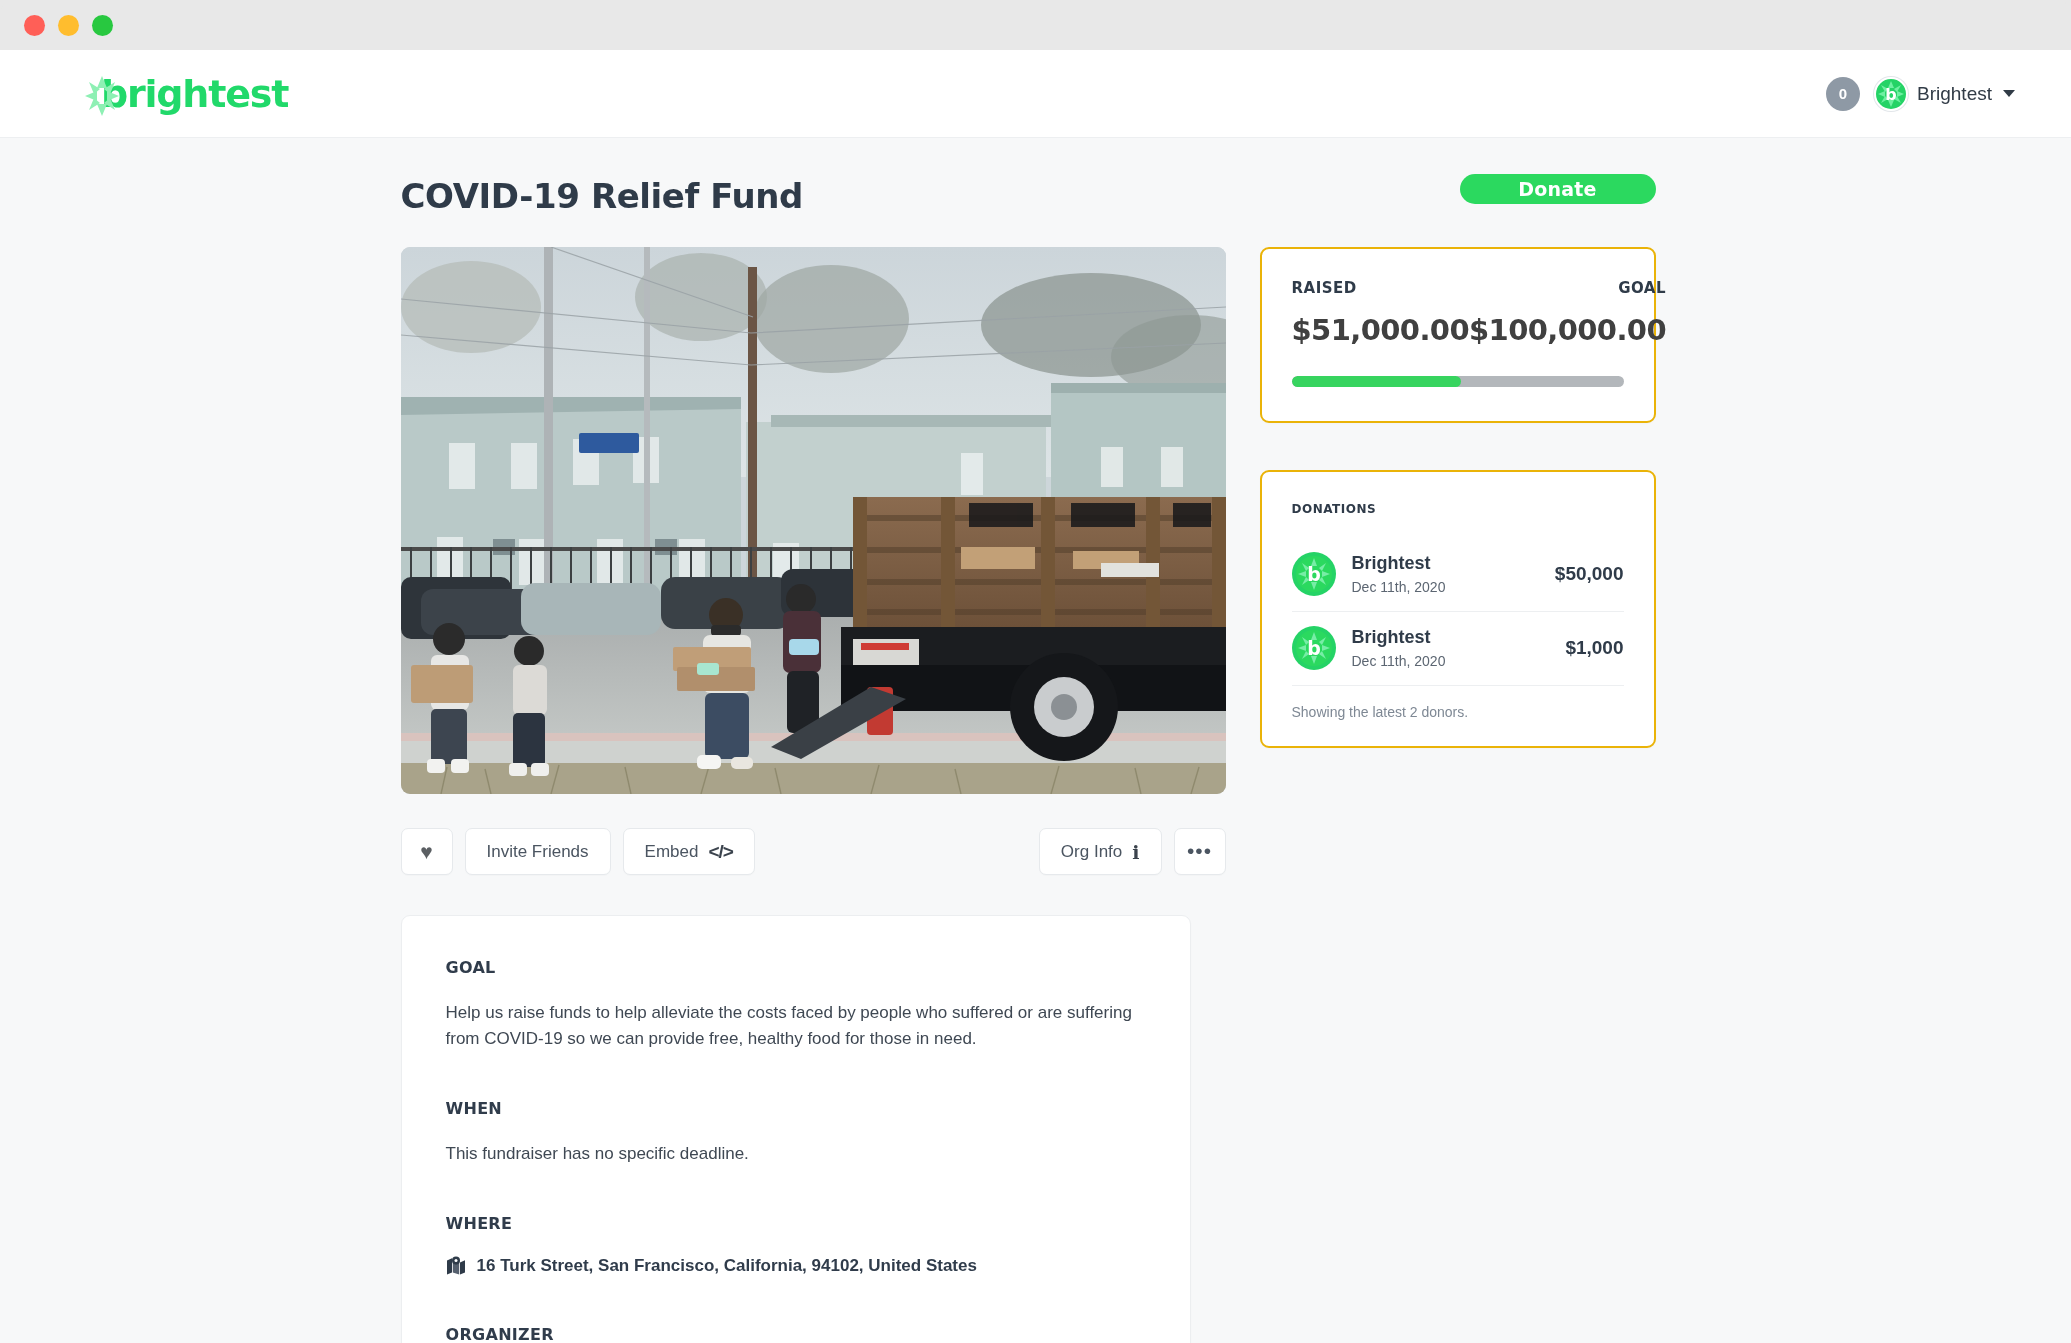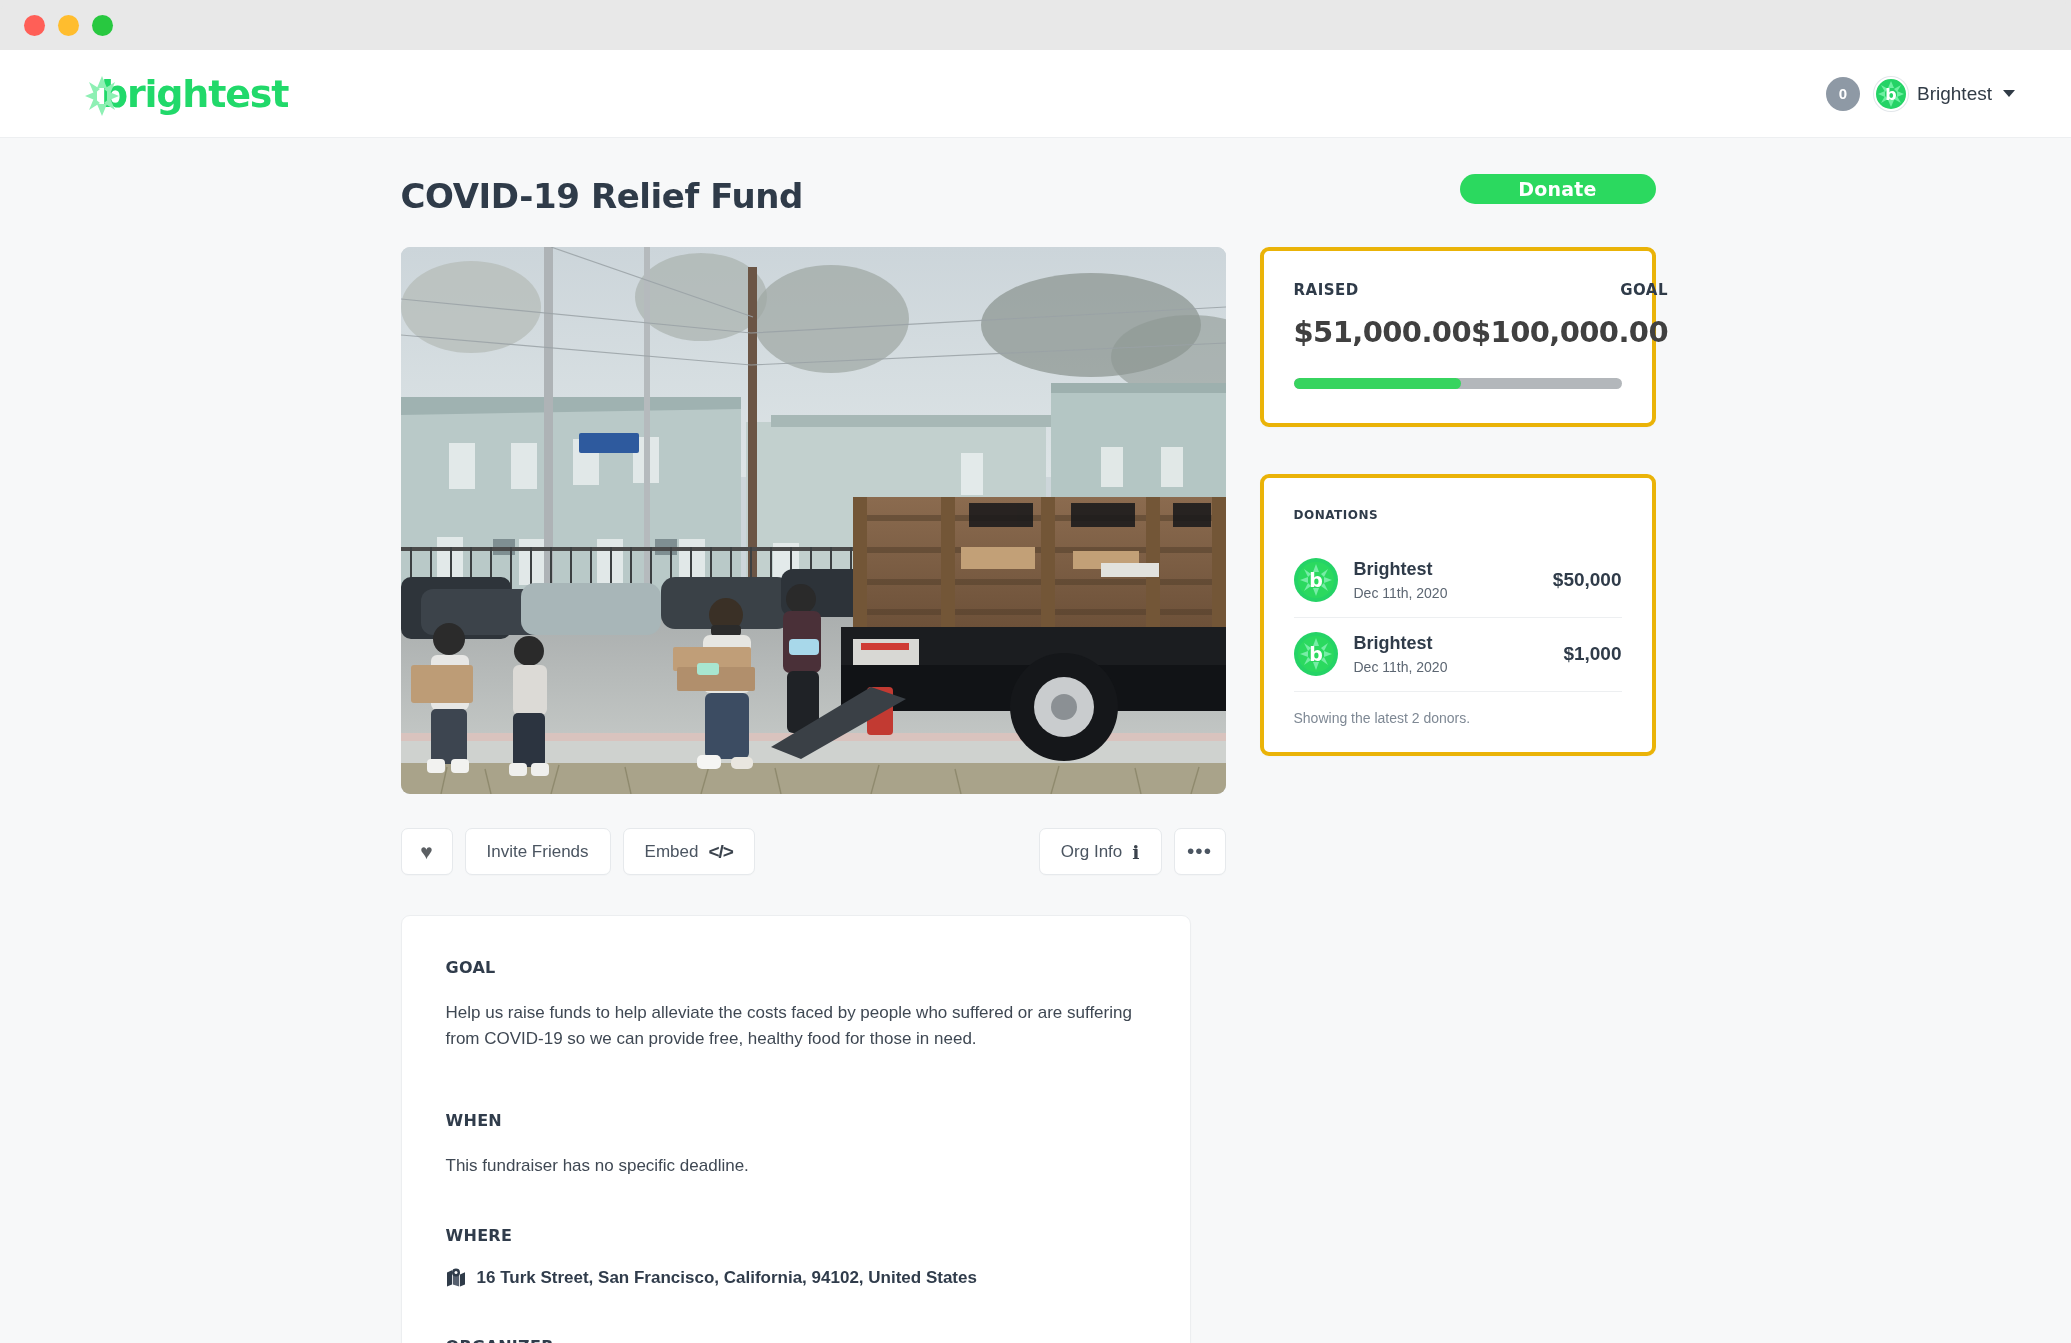--- a/index.html
+++ b/index.html
@@ -190,21 +190,21 @@
     font-weight: 700;
     color: #303c4b;
     letter-spacing: 0.3px;
     margin-bottom: 23px;
     font-family: "DejaVu Sans", sans-serif;
   }
   .sec-body {
     font-size: 17px;
     color: #3f4853;
     line-height: 1.55;
-    margin-bottom: 58px;
+    margin-bottom: 46px;
     max-width: 690px;
   }
   .sec-body.tight { margin-bottom: 47px; }
   .addr-row {
     display: flex;
     gap: 11px;
     margin-bottom: 46px;
   }
   .addr-text { font-size: 17px; font-weight: 700; color: #303c4b; }
 
@@ -219,21 +219,21 @@
     border-radius: 26px;
     font-size: 19px;
     font-weight: 700;
     letter-spacing: 0.2px;
     cursor: pointer;
     font-family: "DejaVu Sans", sans-serif;
   }
 
   .card {
     background: #ffffff;
-    border: 4px solid #eab308;
+    border: 2px solid #eab308;
     border-radius: 9px;
     box-shadow: 0 1px 2px rgba(16,24,40,0.02);
   }
   .stats-card { padding: 30px 30px 34px 30px; margin-bottom: 47px; }
   .stats-grid { display: flex; }
   .stat { flex: 1 1 50%; }
   .stat-label {
     font-size: 15px;
     font-weight: 700;
     color: #2f3b49;

